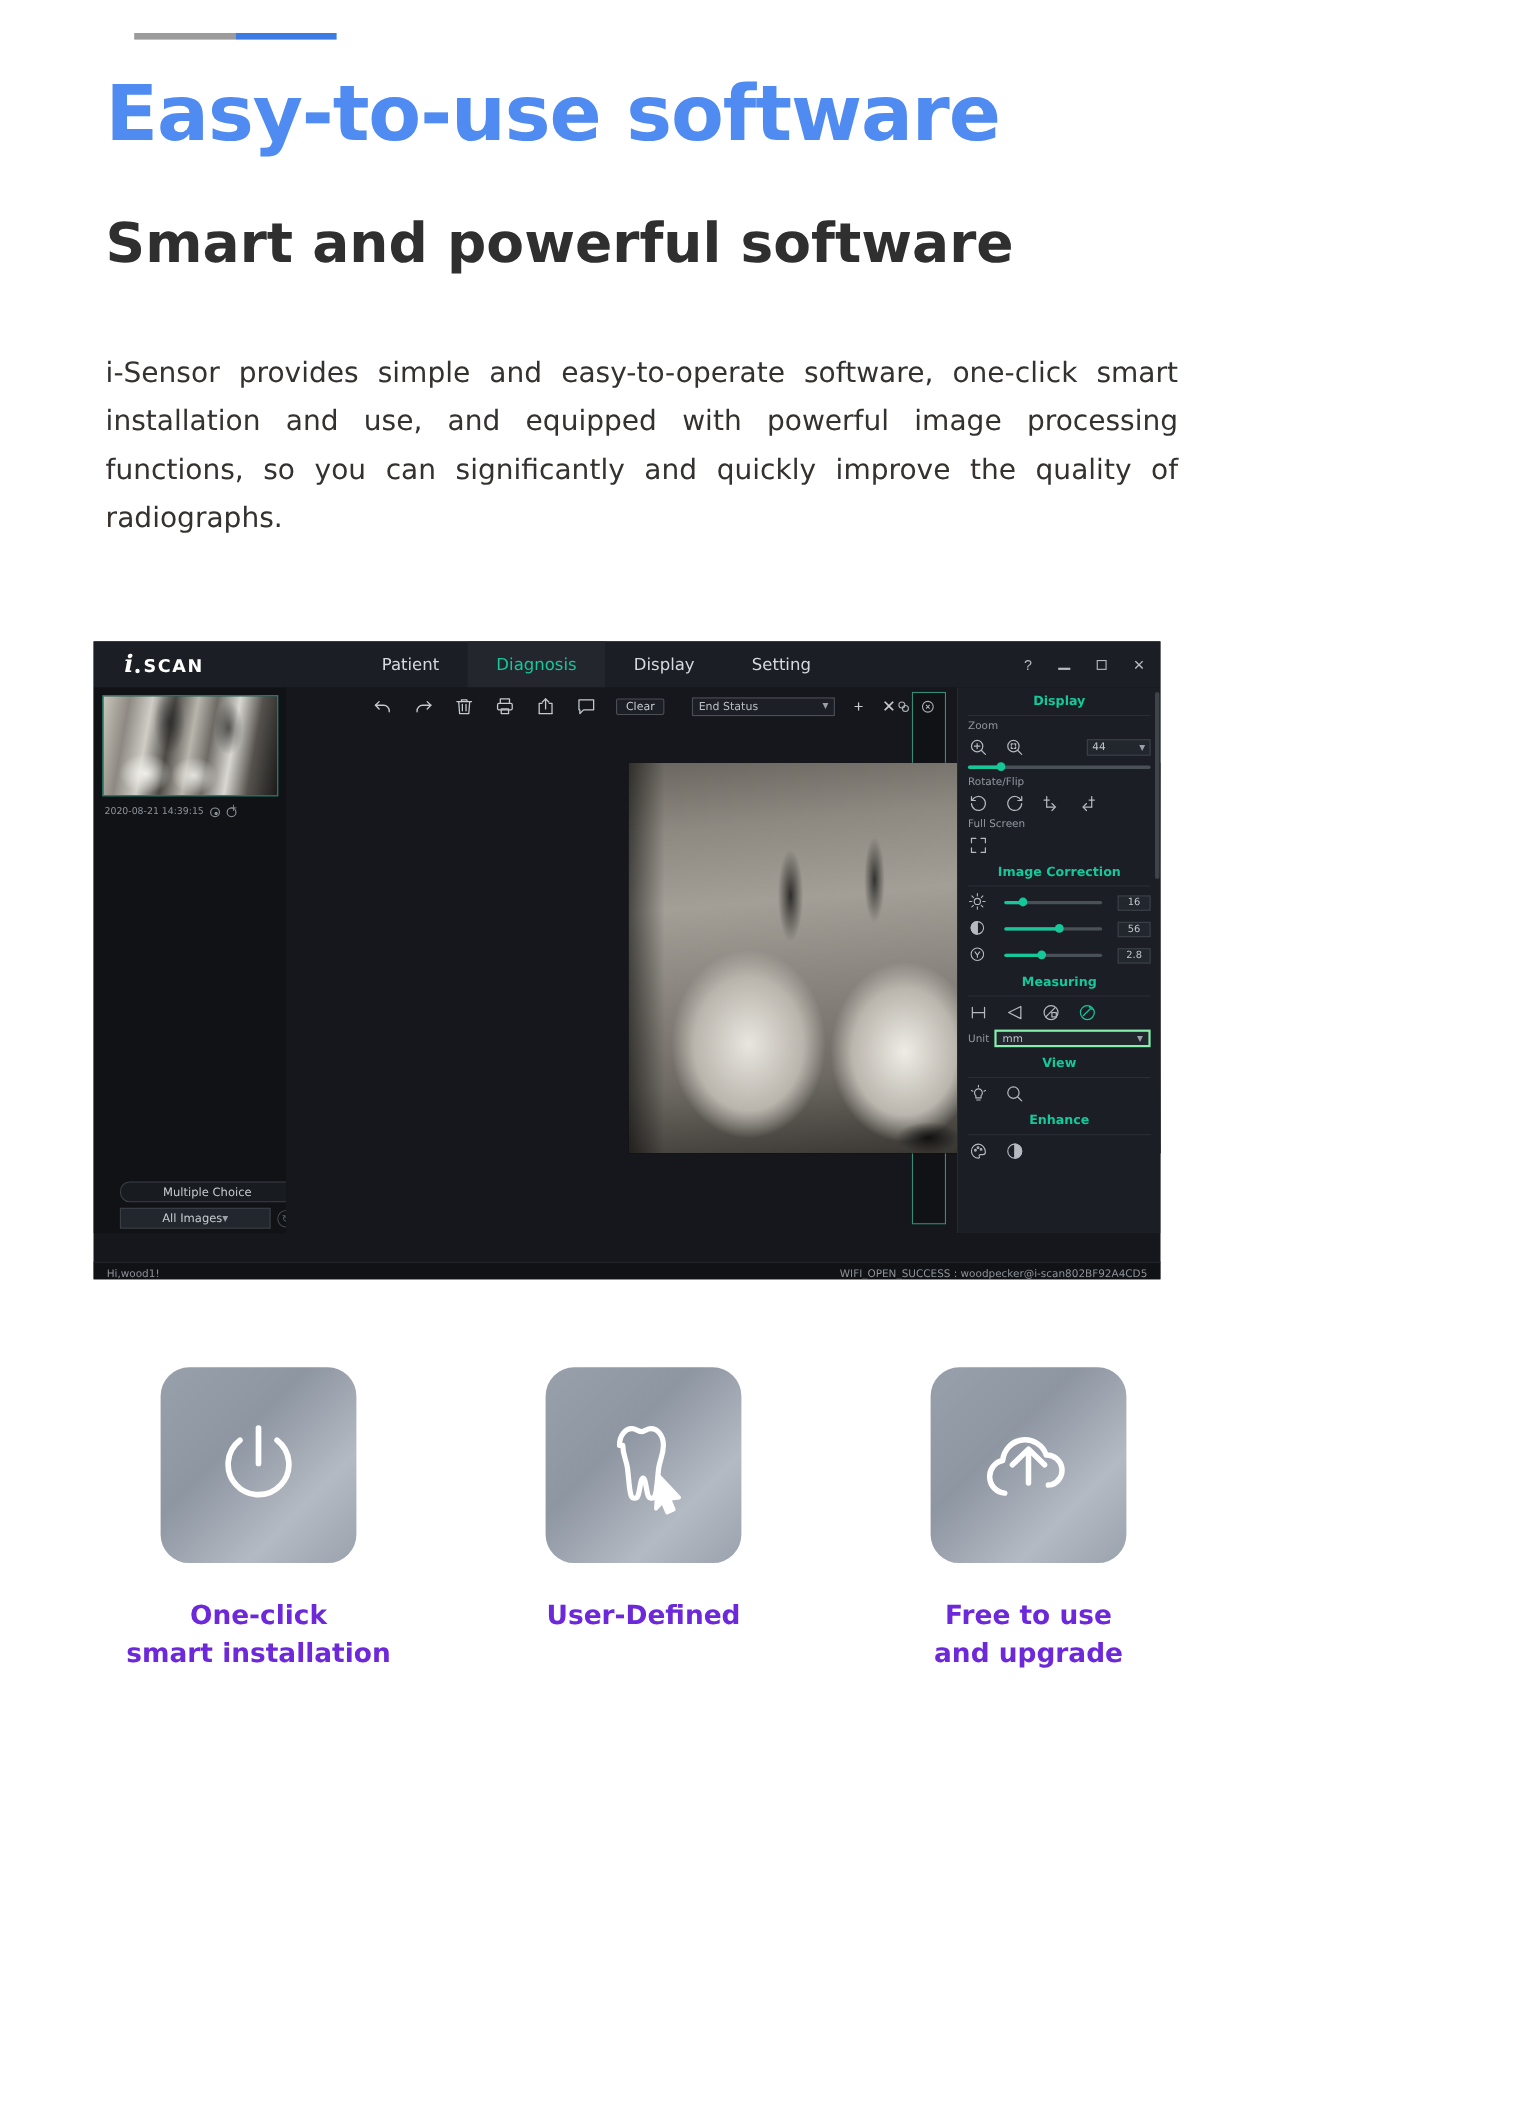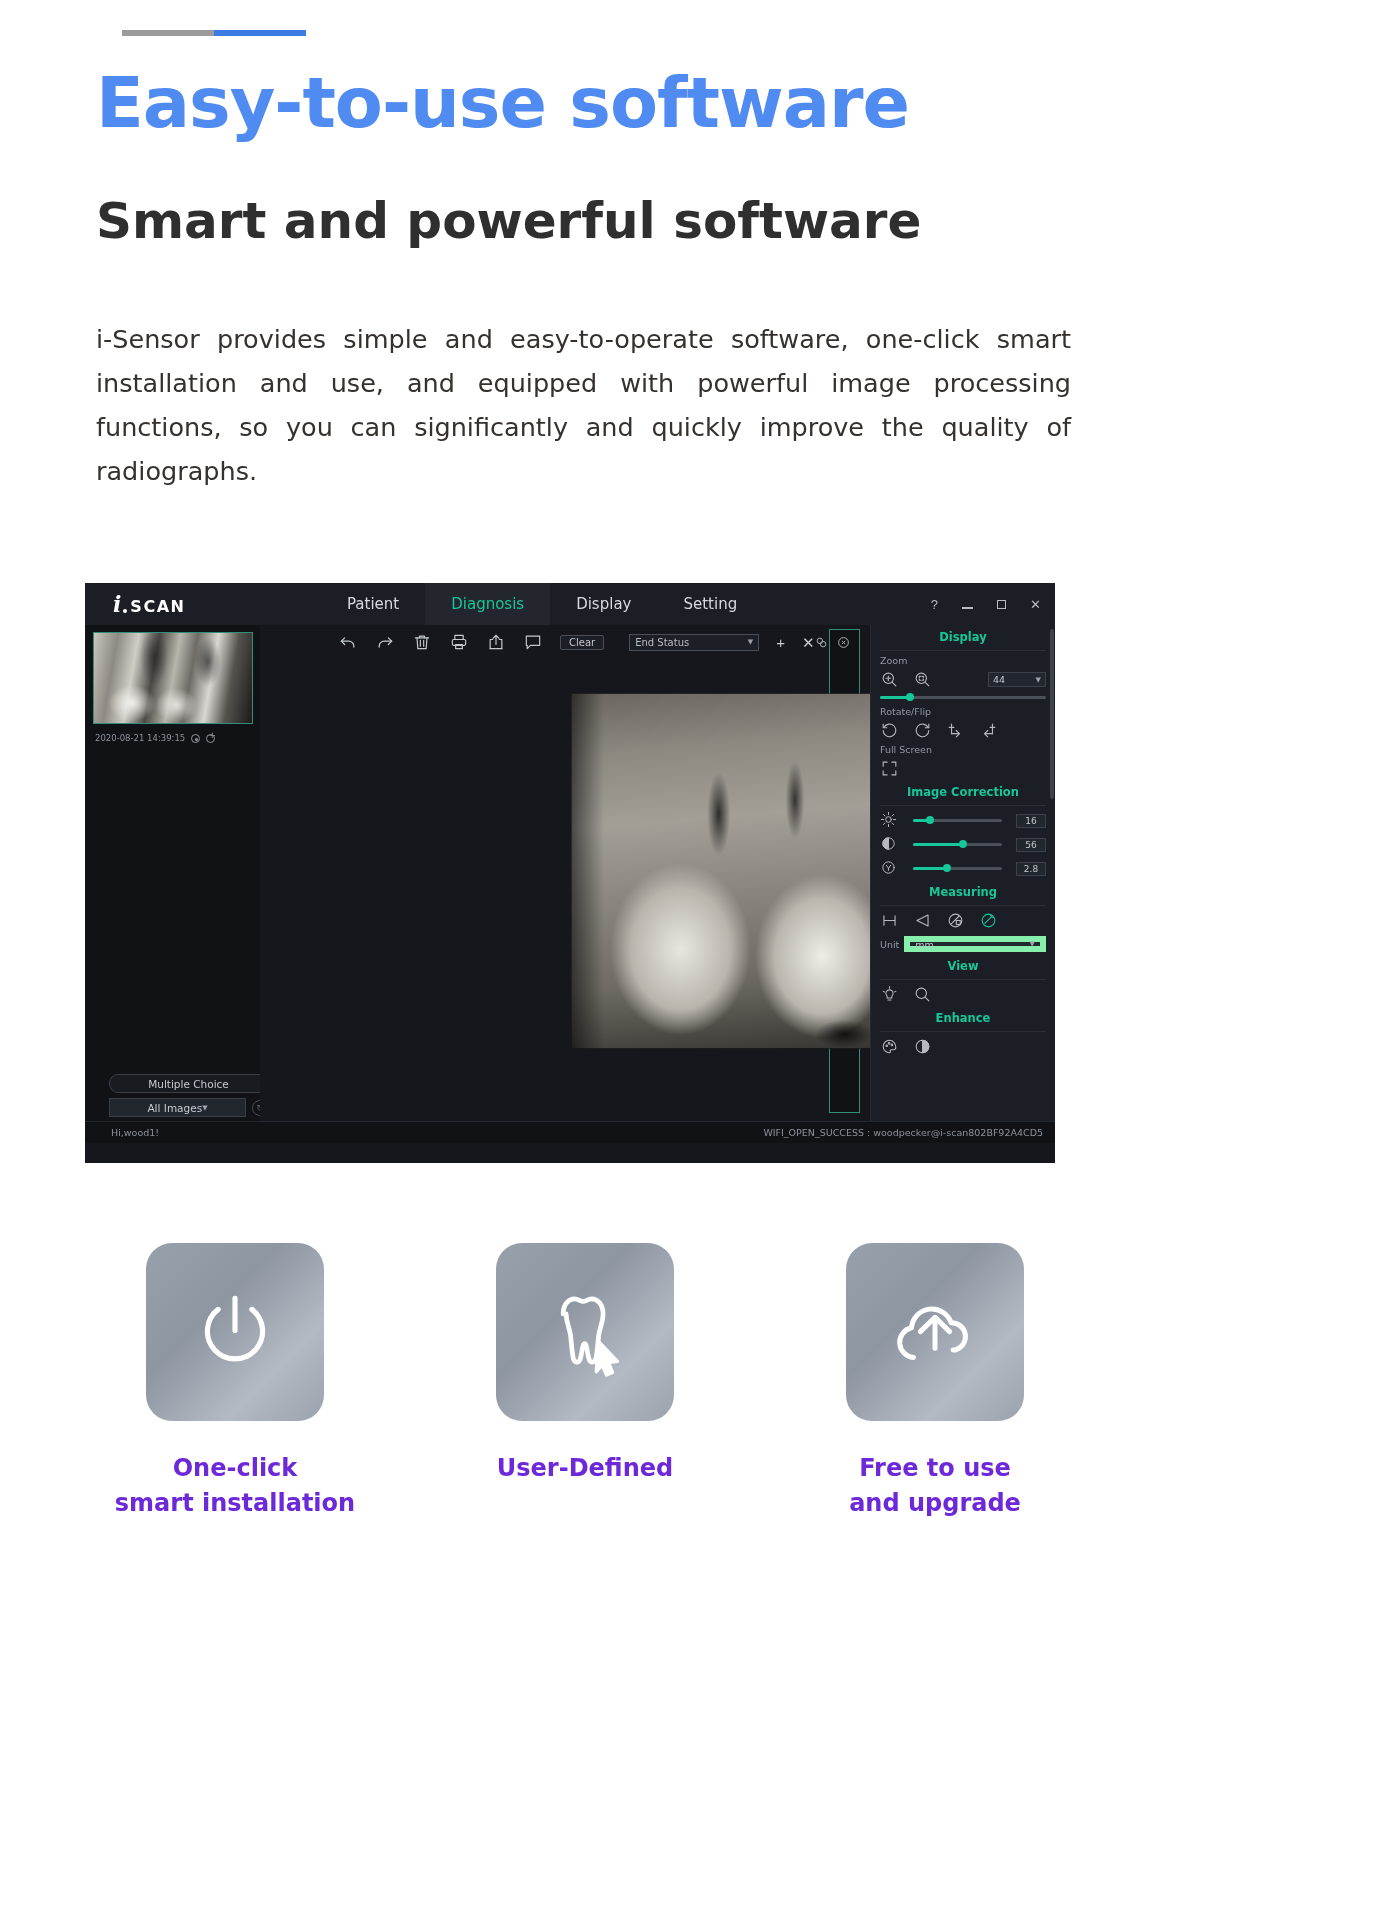--- a/index.html
+++ b/index.html
@@ -180,33 +180,34 @@
   .slider { height:13px; display:flex; align-items:center; gap:7px; }
   .track { flex:1; height:2.5px; background:#4a5058; border-radius:2px; position:relative; }
   .fill { position:absolute; left:0; top:0; height:2.5px; background:#16c79a; border-radius:2px; }
   .knob { position:absolute; top:-3px; width:8px; height:8px; background:#16c79a;
           border-radius:50%; transform:translateX(-50%); }
   .val { width:30px; height:14px; border:1px solid #3d424a; background:#22262d;
          color:#c2c7ce; font-size:9px; text-align:center; line-height:13px;
          font-family:"DejaVu Sans", sans-serif; }
   .unit-row { display:flex; align-items:center; gap:5px; padding:4px 0 2px; }
   .unit-lbl { color:#9298a1; font-size:9.5px; font-family:"DejaVu Sans", sans-serif; }
-  .unit-sel { flex:1; height:16px; border:6px solid #86efac; background:#22262d;
+  .unit-sel { flex:1; height:16px; border:2px solid #86efac; background:#22262d;
               color:#c2c7ce; font-size:9.5px; display:flex; align-items:center;
               justify-content:space-between; padding:0 5px; cursor:pointer;
               font-family:"DejaVu Sans", sans-serif; }
   .panel-scroll { position:absolute; right:1px; top:4px; width:4px; height:170px;
                   background:#3d434b; border-radius:2px; }
 
   
   .statusbar {
     height:22px; background:#101216; display:flex; align-items:center;
-    justify-content:space-between; padding:0 12px 0 26px;
+    justify-content:space-between; padding:0 12px 0 12px;
     font-size:9.5px; color:#8c929a; border-top:1px solid #24282f;
     font-family:"DejaVu Sans", sans-serif;
+    margin-top:26px;
   }
 
   
   .features { position:absolute; left:85px; top:1243px; width:1000px;
               display:flex; justify-content:space-between; }
   .feat { width:300px; display:flex; flex-direction:column; align-items:center; }
   .feat-tile {
     width:178px; height:178px; border-radius:26px;
     background:linear-gradient(135deg,#98a0ab 0%,#8e96a2 38%,#b4bac3 72%,#9aa2ad 100%);
     display:flex; align-items:center; justify-content:center;

